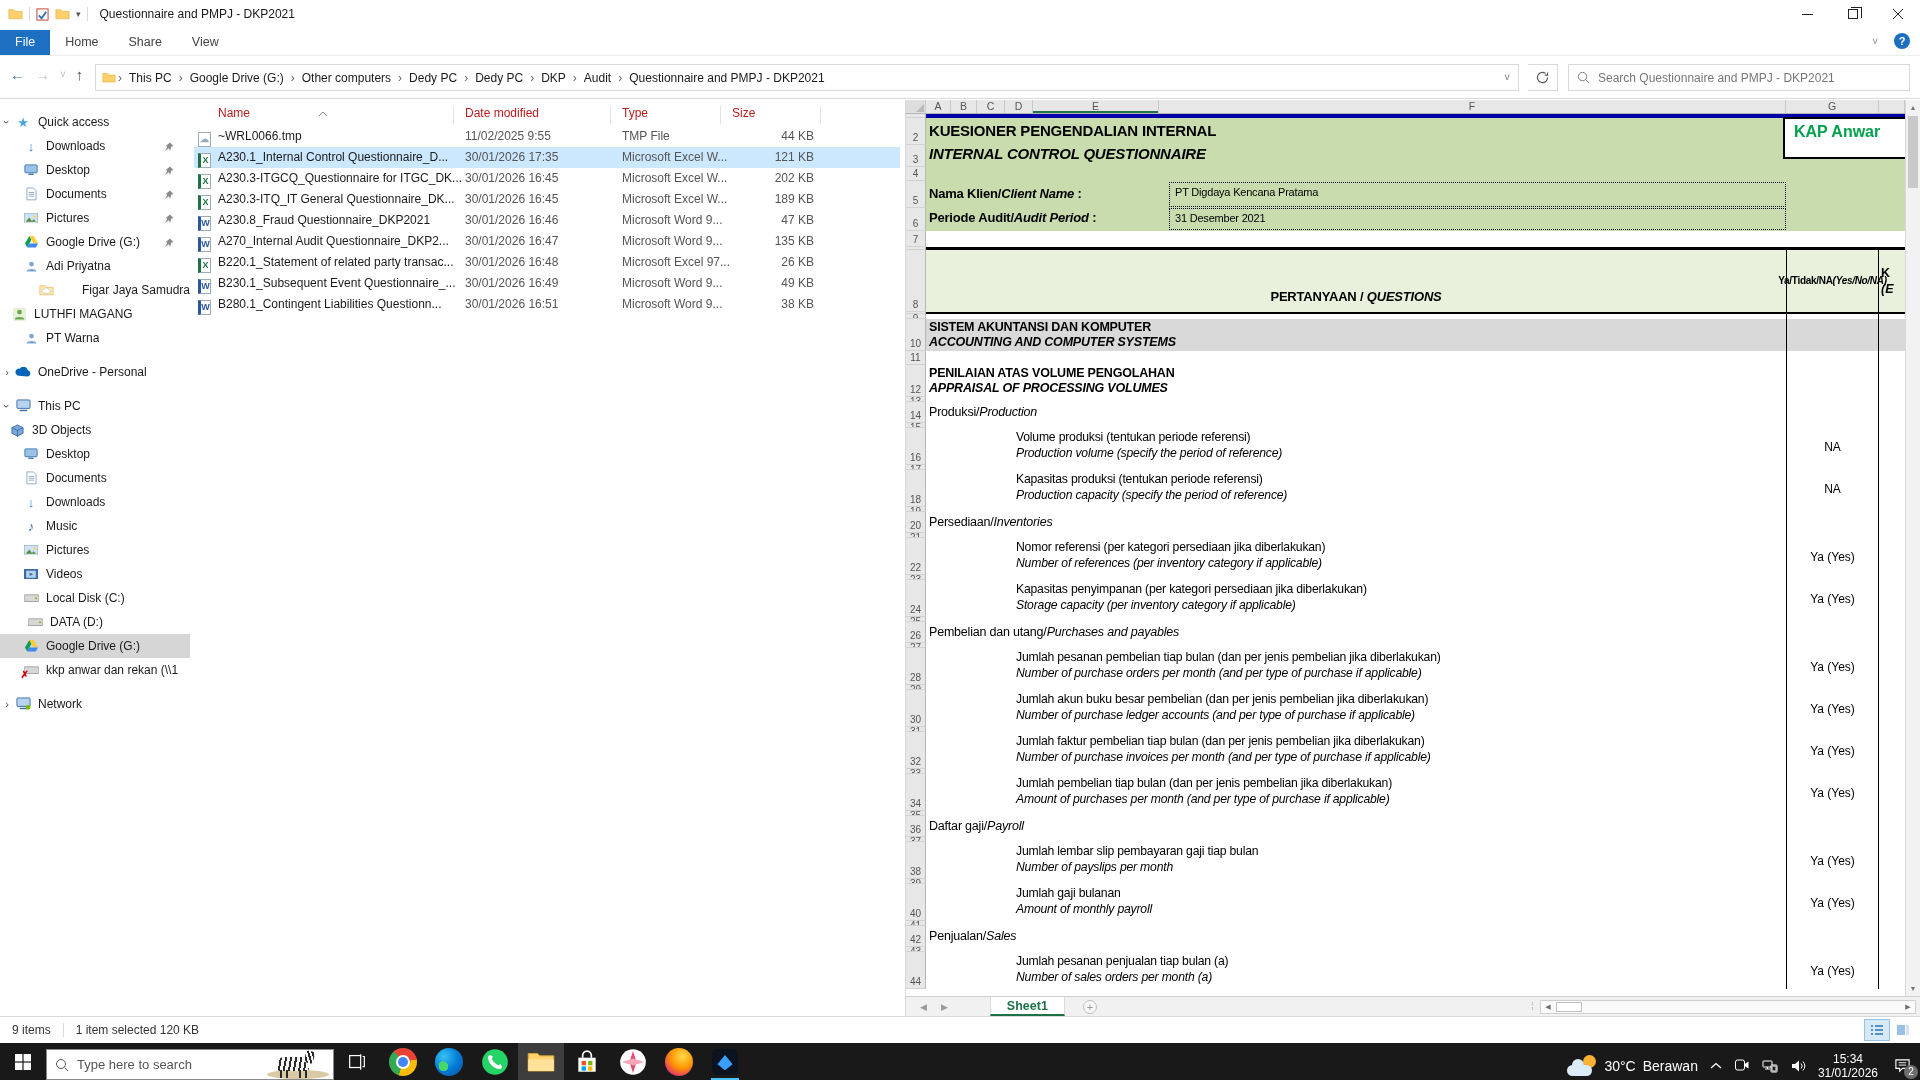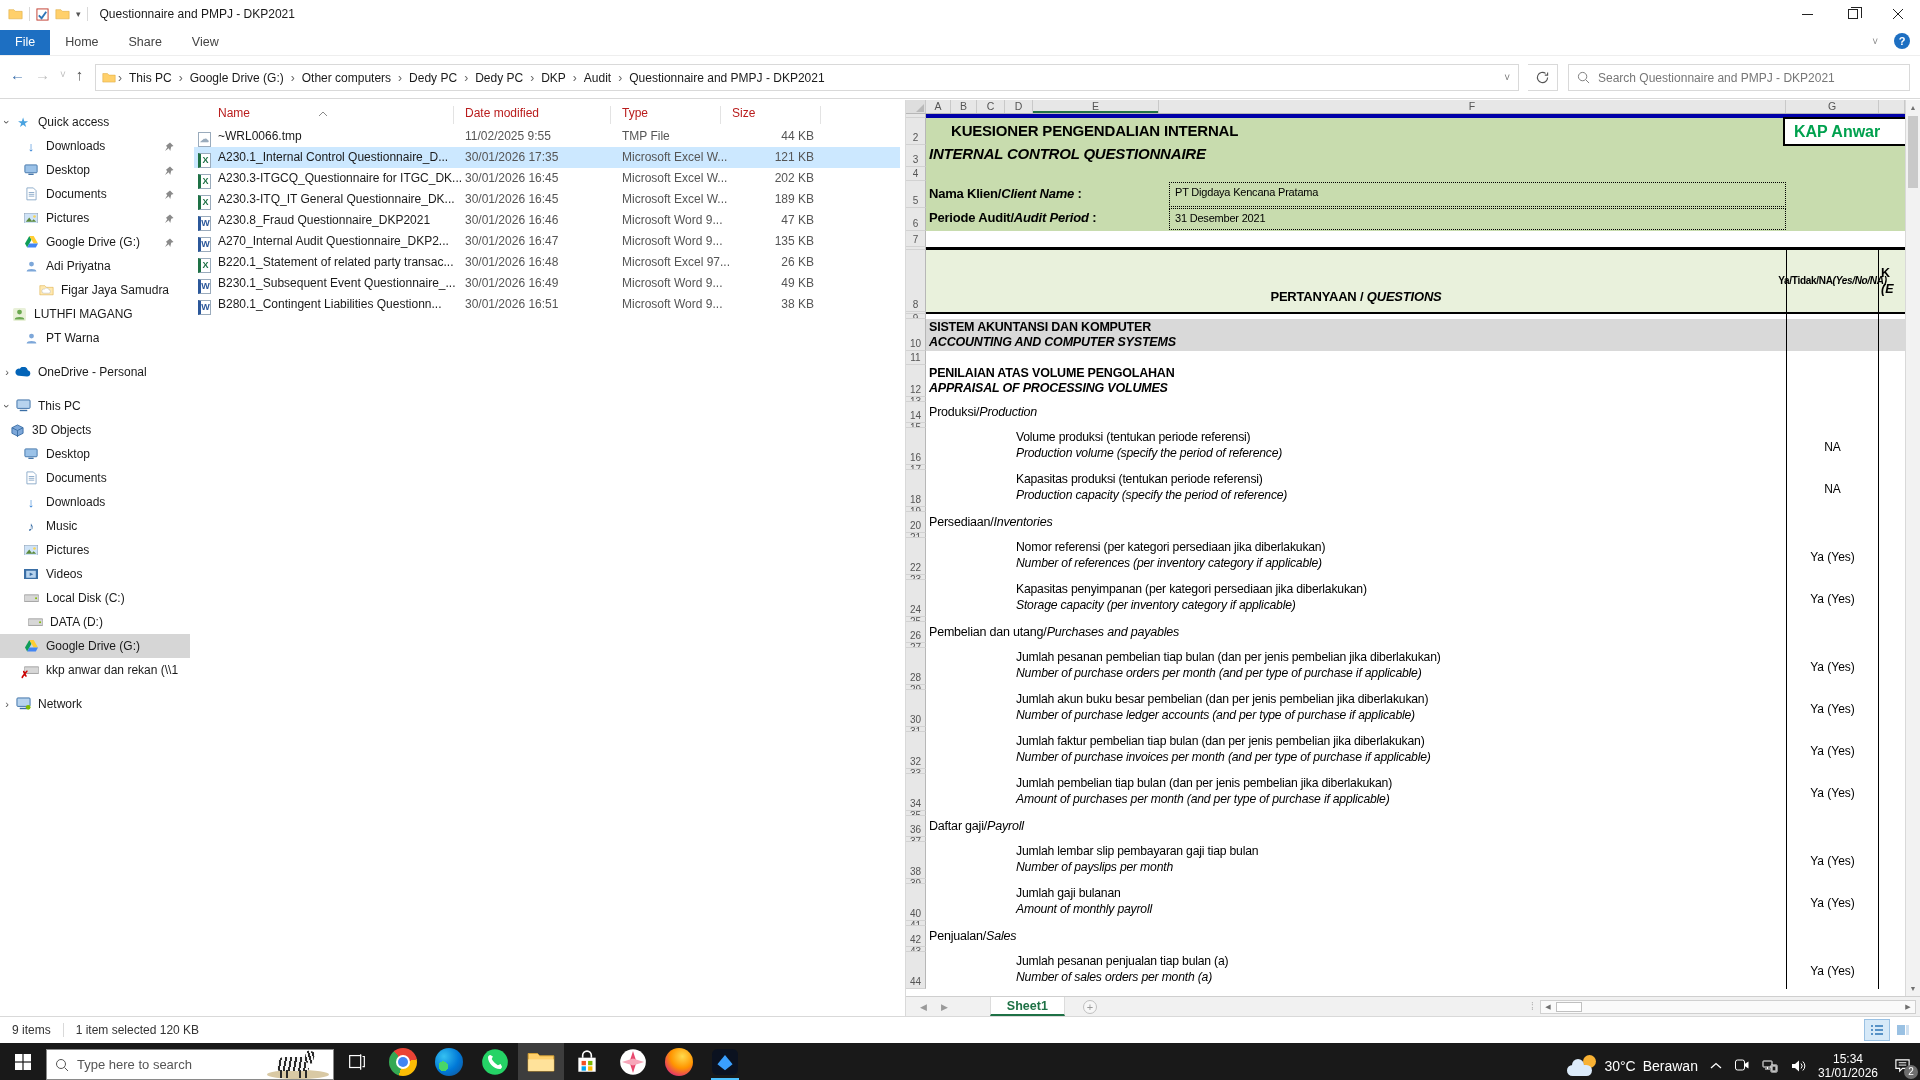--- a/index.html
+++ b/index.html
@@ -80,29 +80,29 @@
   .xc { width:860px; flex:0 0 860px; position:relative; }
   .xa { width:93px; flex:0 0 93px; display:flex; align-items:center; justify-content:center; font-size:12px; color:#000; }
   .xp { width:27px; flex:0 0 27px; overflow:hidden; }
   .bordered .xa { border-left:1px solid #000; border-right:1px solid #000; }
   .grn { background:#c8dcae; }
   .pale { background:#e9f1dc; }
   .gray10 .xc, .gray10 .xa, .gray10 .xp { background:#d9d9d9; }
   .gray10 .xa { border-color:#000; }
   .lineb { flex:1; background:#000; }
   .lineblue { flex:1; background:#0000a8; }
-  .t1 { position:absolute; left:3px; top:4px; font-weight:bold; font-size:15px; letter-spacing:-0.2px; white-space:nowrap;margin-left:22px; }
+  .t1 { position:absolute; left:3px; top:4px; font-weight:bold; font-size:15px; letter-spacing:-0.2px; white-space:nowrap; }
   .t2 { position:absolute; left:3px; top:0px; font-weight:bold; font-style:italic; font-size:15px; letter-spacing:-0.2px; white-space:nowrap; }
   .flbl { position:absolute; left:3px; top:5px; font-weight:bold; font-size:13px; letter-spacing:-0.2px; white-space:nowrap; }
   .valbox { position:absolute; left:263px; top:1px; width:617px; border:1px dotted #000; font-size:11px; padding:3px 5px 0; letter-spacing:-0.2px; }
   .ph { position:absolute; left:0; right:0; bottom:8px; text-align:center; font-weight:bold; font-size:13px; letter-spacing:-0.2px; }
   .xa8 { flex-direction:row; justify-content:center; font-weight:bold; font-size:10px; line-height:16px; letter-spacing:-0.3px; }
   .xp8 { display:flex; flex-direction:column; justify-content:center; font-weight:bold; font-size:12.5px; line-height:16px; padding-left:2px; }
   .it { font-style:italic; }
-  .kap { position:absolute; left:877px; top:3px; width:124px; height:29px; background:#fff; border:2px solid #000; color:#00a14e; font-weight:bold; font-size:16px; line-height:26px; padding-left:9px; white-space:nowrap; overflow:hidden; z-index:5; }
+  .kap { position:absolute; left:877px; top:3px; width:124px; height:42px; background:#fff; border:2px solid #000; color:#00a14e; font-weight:bold; font-size:16px; line-height:26px; padding-left:9px; white-space:nowrap; overflow:hidden; z-index:5; }
   .cat { position:absolute; left:3px; top:3px; font-size:12.5px; letter-spacing:-0.2px; white-space:nowrap; }
   .sec1 { position:absolute; left:3px; top:1px; font-weight:bold; font-size:12.5px; letter-spacing:-0.2px; white-space:nowrap; }
   .sec2 { position:absolute; left:3px; top:16px; font-weight:bold; font-style:italic; font-size:12.5px; letter-spacing:-0.2px; white-space:nowrap; }
   .qid { position:absolute; left:90px; top:2px; font-size:12.2px; letter-spacing:-0.2px; white-space:nowrap; }
   .qen { position:absolute; left:90px; top:18px; font-style:italic; font-size:12.2px; letter-spacing:-0.2px; white-space:nowrap; }
 
   .vscroll { position:absolute; right:0; top:0; bottom:20px; width:15px; background:#f2f2f2; border-left:1px solid #d9d9d9; }
   .vs-btn { height:15px; display:flex; align-items:center; justify-content:center; font-size:7px; color:#707070; }
   .vs-down { position:absolute; bottom:0; left:0; right:0; }
   .vs-thumb { position:absolute; top:16px; left:2px; right:2px; height:72px; background:#c9c9c9; }
@@ -331,21 +331,21 @@
       </div>
       <div class="snode" style="padding-left: 22px;">
         <span class="sn-ico">
           <svg width="13" viewBox="0 0 16 16">
             <circle cx="8" cy="5" r="3" fill="#7da7d9"></circle>
             <path d="M2 14c0-4 12-4 12 0z" fill="#7da7d9"></path>
           </svg>
         </span>
         <span class="sn-label">Adi Priyatna</span>
       </div>
-      <div class="snode" style="padding-left: 37px;">
+      <div class="snode" style="padding-left: 37px; justify-content: space-between;">
         <span class="sn-ico">
           <svg width="15" viewBox="0 0 18 14">
             <path d="M1 2h6l2 2h8v9H1z" fill="#ffe9b0" stroke="#d8a332" stroke-width="0.6"></path>
             <path d="M6 11a2.5 2.5 0 1 1 .6-4.9A3 3 0 0 1 12 7a2 2 0 0 1-.5 4z" fill="#fff" stroke="#aaa" stroke-width="0.5"></path>
           </svg>
         </span>
         <span class="sn-label">Figar Jaya Samudra</span>
       </div>
       <div class="snode" style="padding-left: 10px;">
         <span class="sn-ico">

